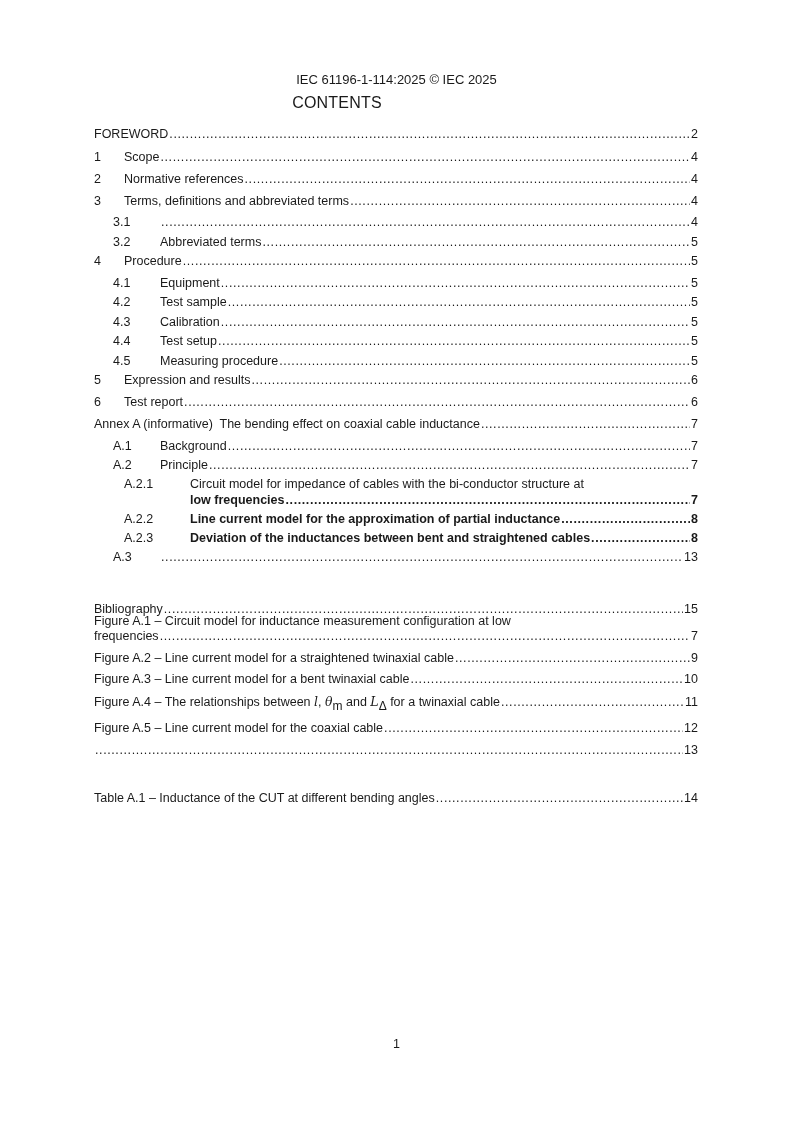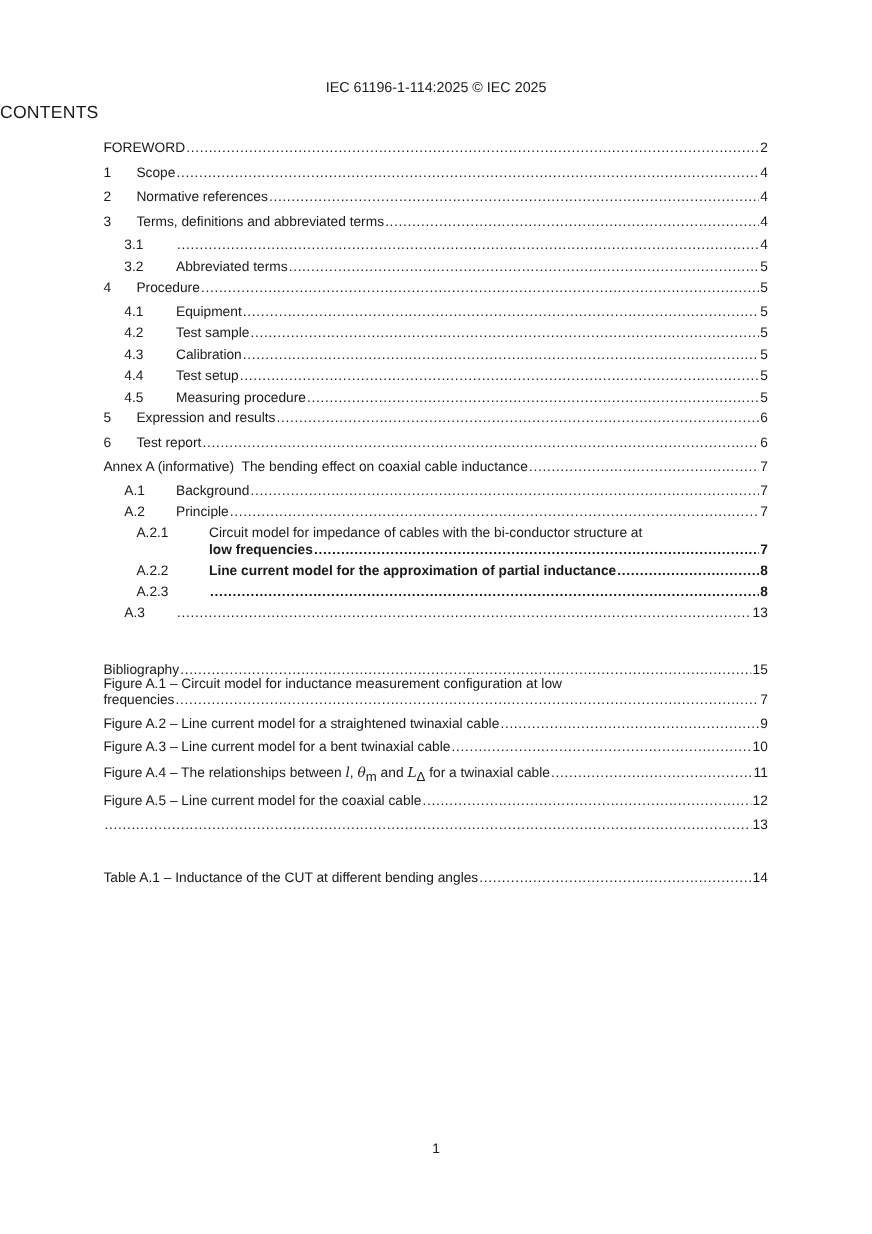--- a/index.html
+++ b/index.html
@@ -7,21 +7,21 @@
     width: 793px; height: 1122px; position: relative; overflow: hidden;
     font-family: "Liberation Sans", "DejaVu Sans", sans-serif;
     color: #1a1a1a;
   }
   .header {
     position: absolute; top: 56px; left: 0; width: 793px;
     text-align: center; font-size: 13px; margin-top: 16px;
   }
   .title {
     position: absolute; top: 94px; left: 0; width: 674px;
-    text-align: left; font-size: 16px; letter-spacing: 0.2px;
+    text-align: center; font-size: 16px; letter-spacing: 0.2px;
   }
   .row {
     position: absolute; left: 94px; width: 604px; height: 16px;
     font-size: 12.5px; line-height: 16px; white-space: nowrap;
   }
   .row .num { position: absolute; top: 0; }
   .row .entry {
     position: absolute; top: 0; right: 0; display: flex; align-items: baseline;
     overflow: hidden;
   }
@@ -226,20 +226,21 @@
     <div class="entry">
         <span class="label">Line current model for the approximation of partial inductance</span>
         <span class="dots"></span>
         <span class="page">8</span>
       </div>
   </div>
 
   <div class="row l3" style="top:530px">
     <span class="num">A.2.3</span>
     <div class="entry">
+        <span class="label">Deviation of the inductances between bent and straightened cables</span>
         <span class="dots"></span>
         <span class="page">8</span>
       </div>
   </div>
 
   <div class="row l2" style="top:549px">
     <span class="num">A.3</span>
     <div class="entry">
         <span class="dots"></span>
         <span class="page">13</span>

